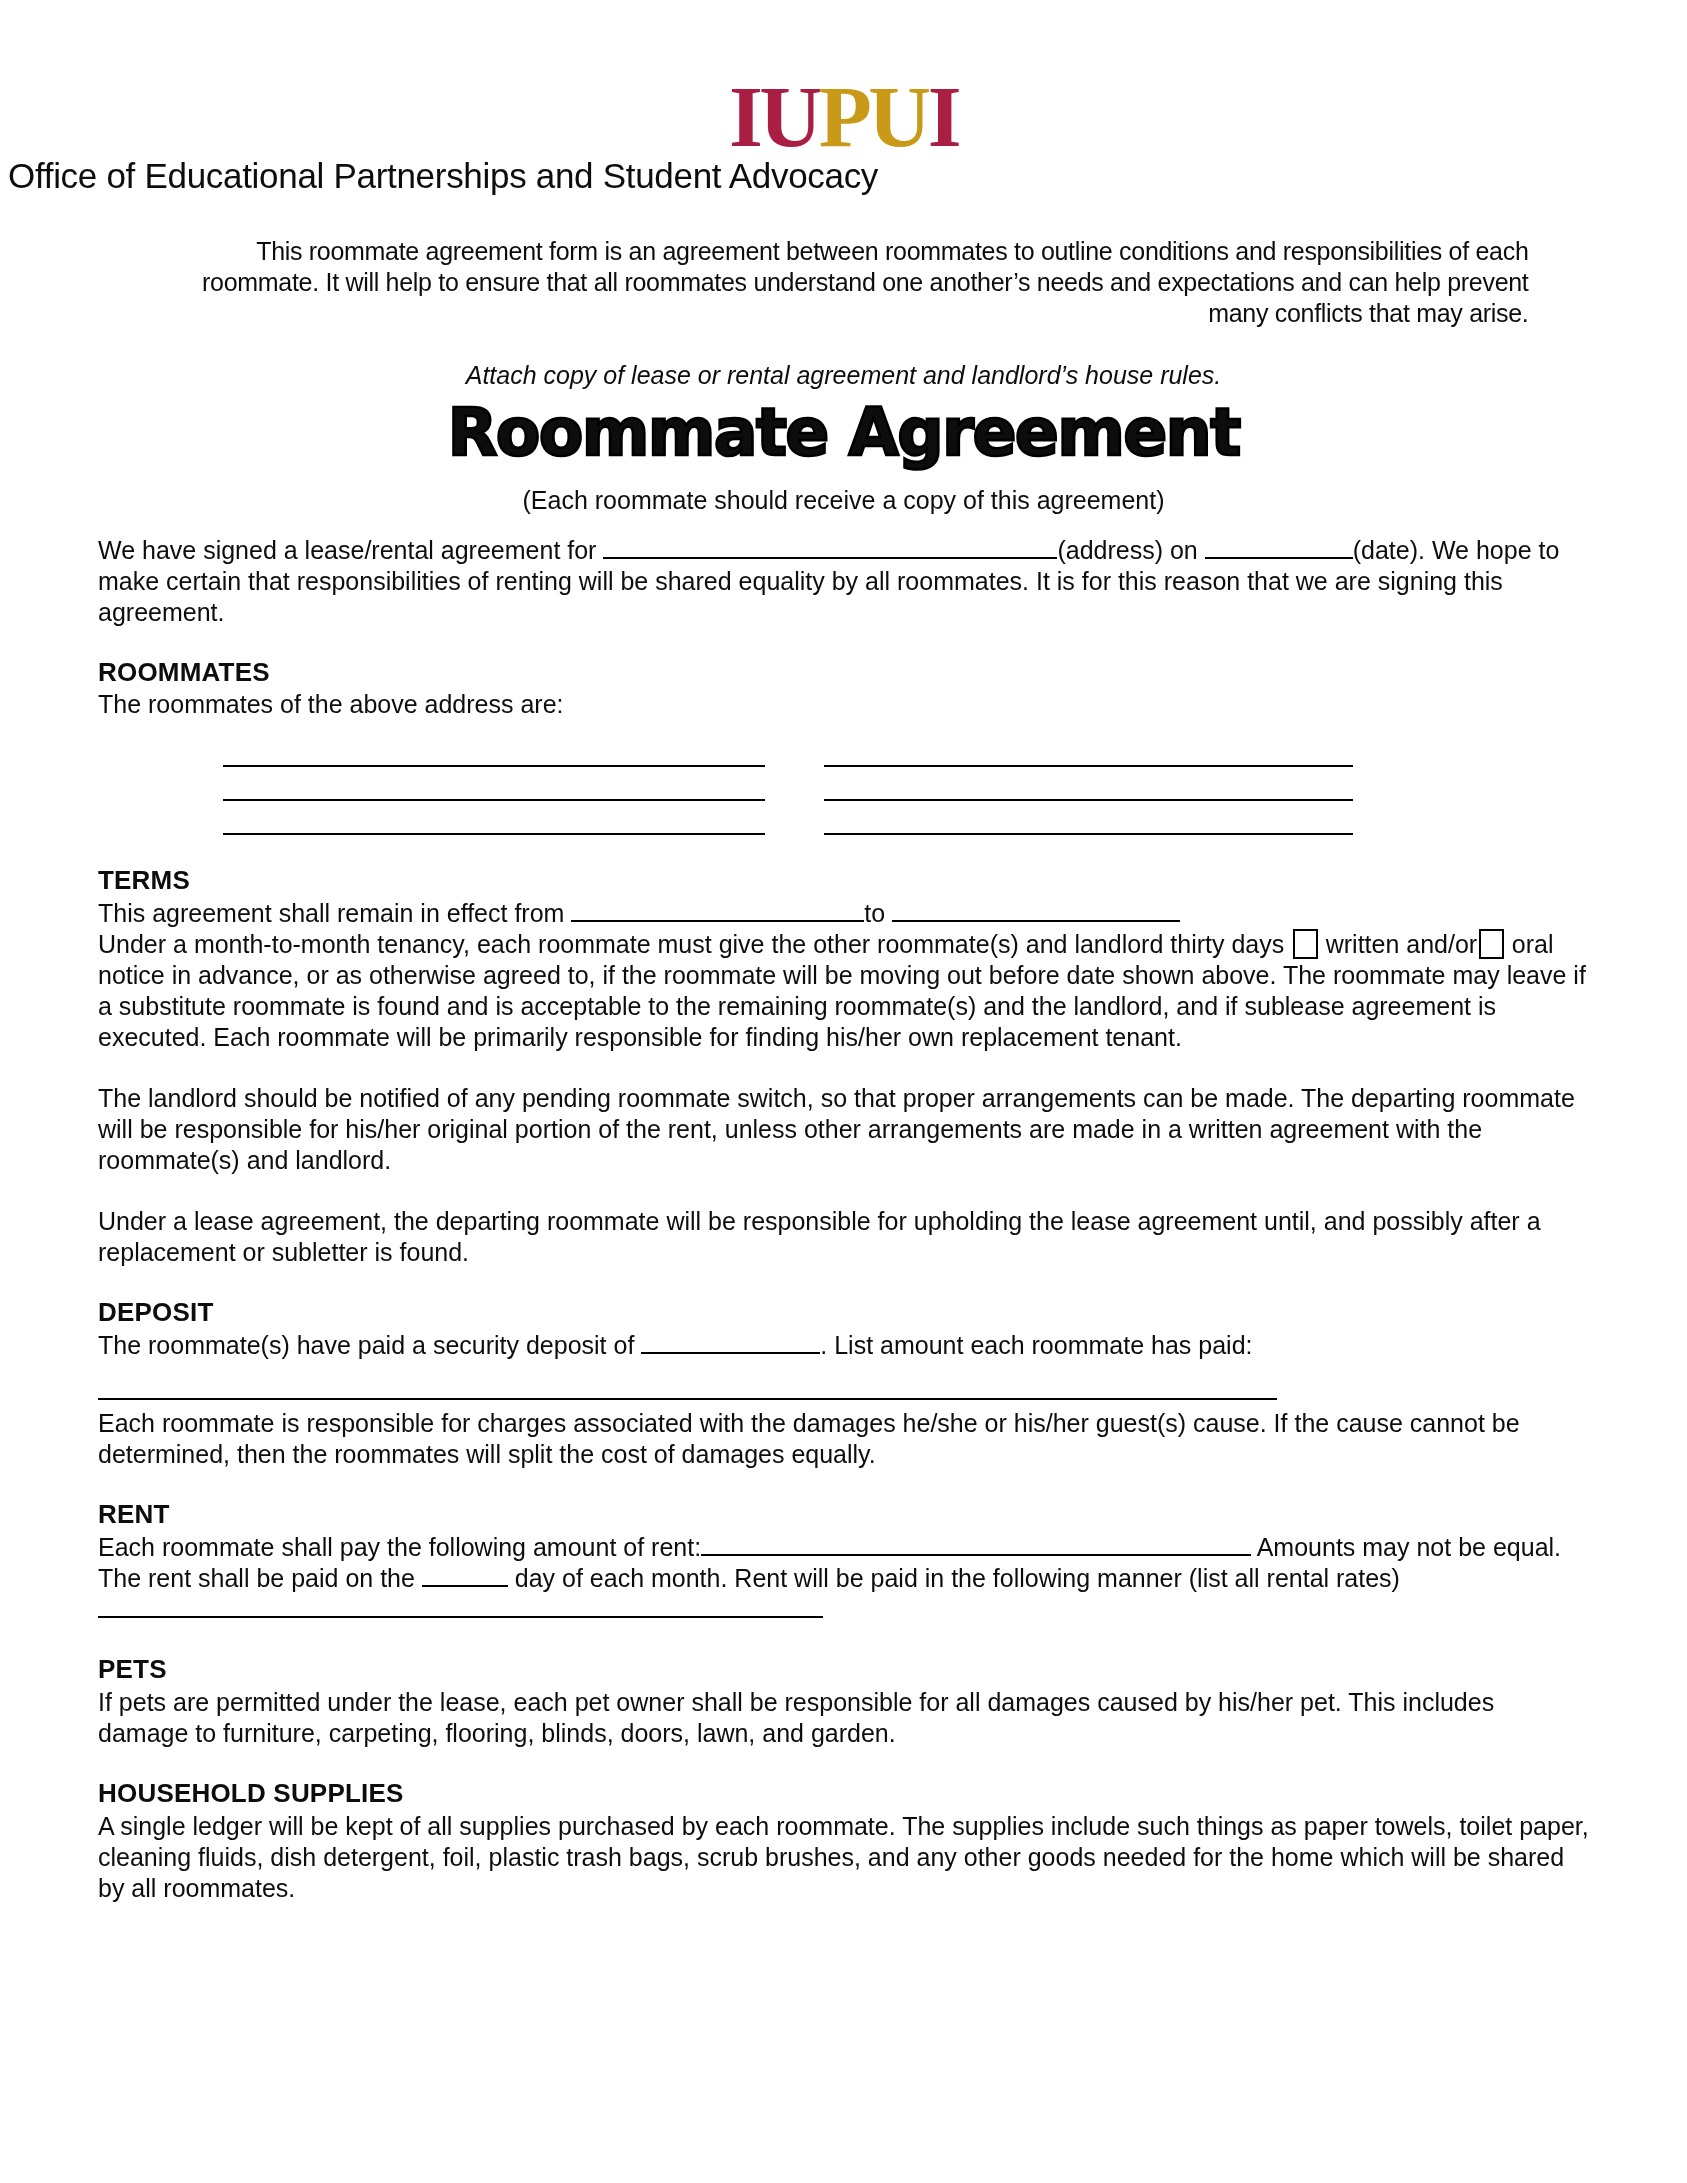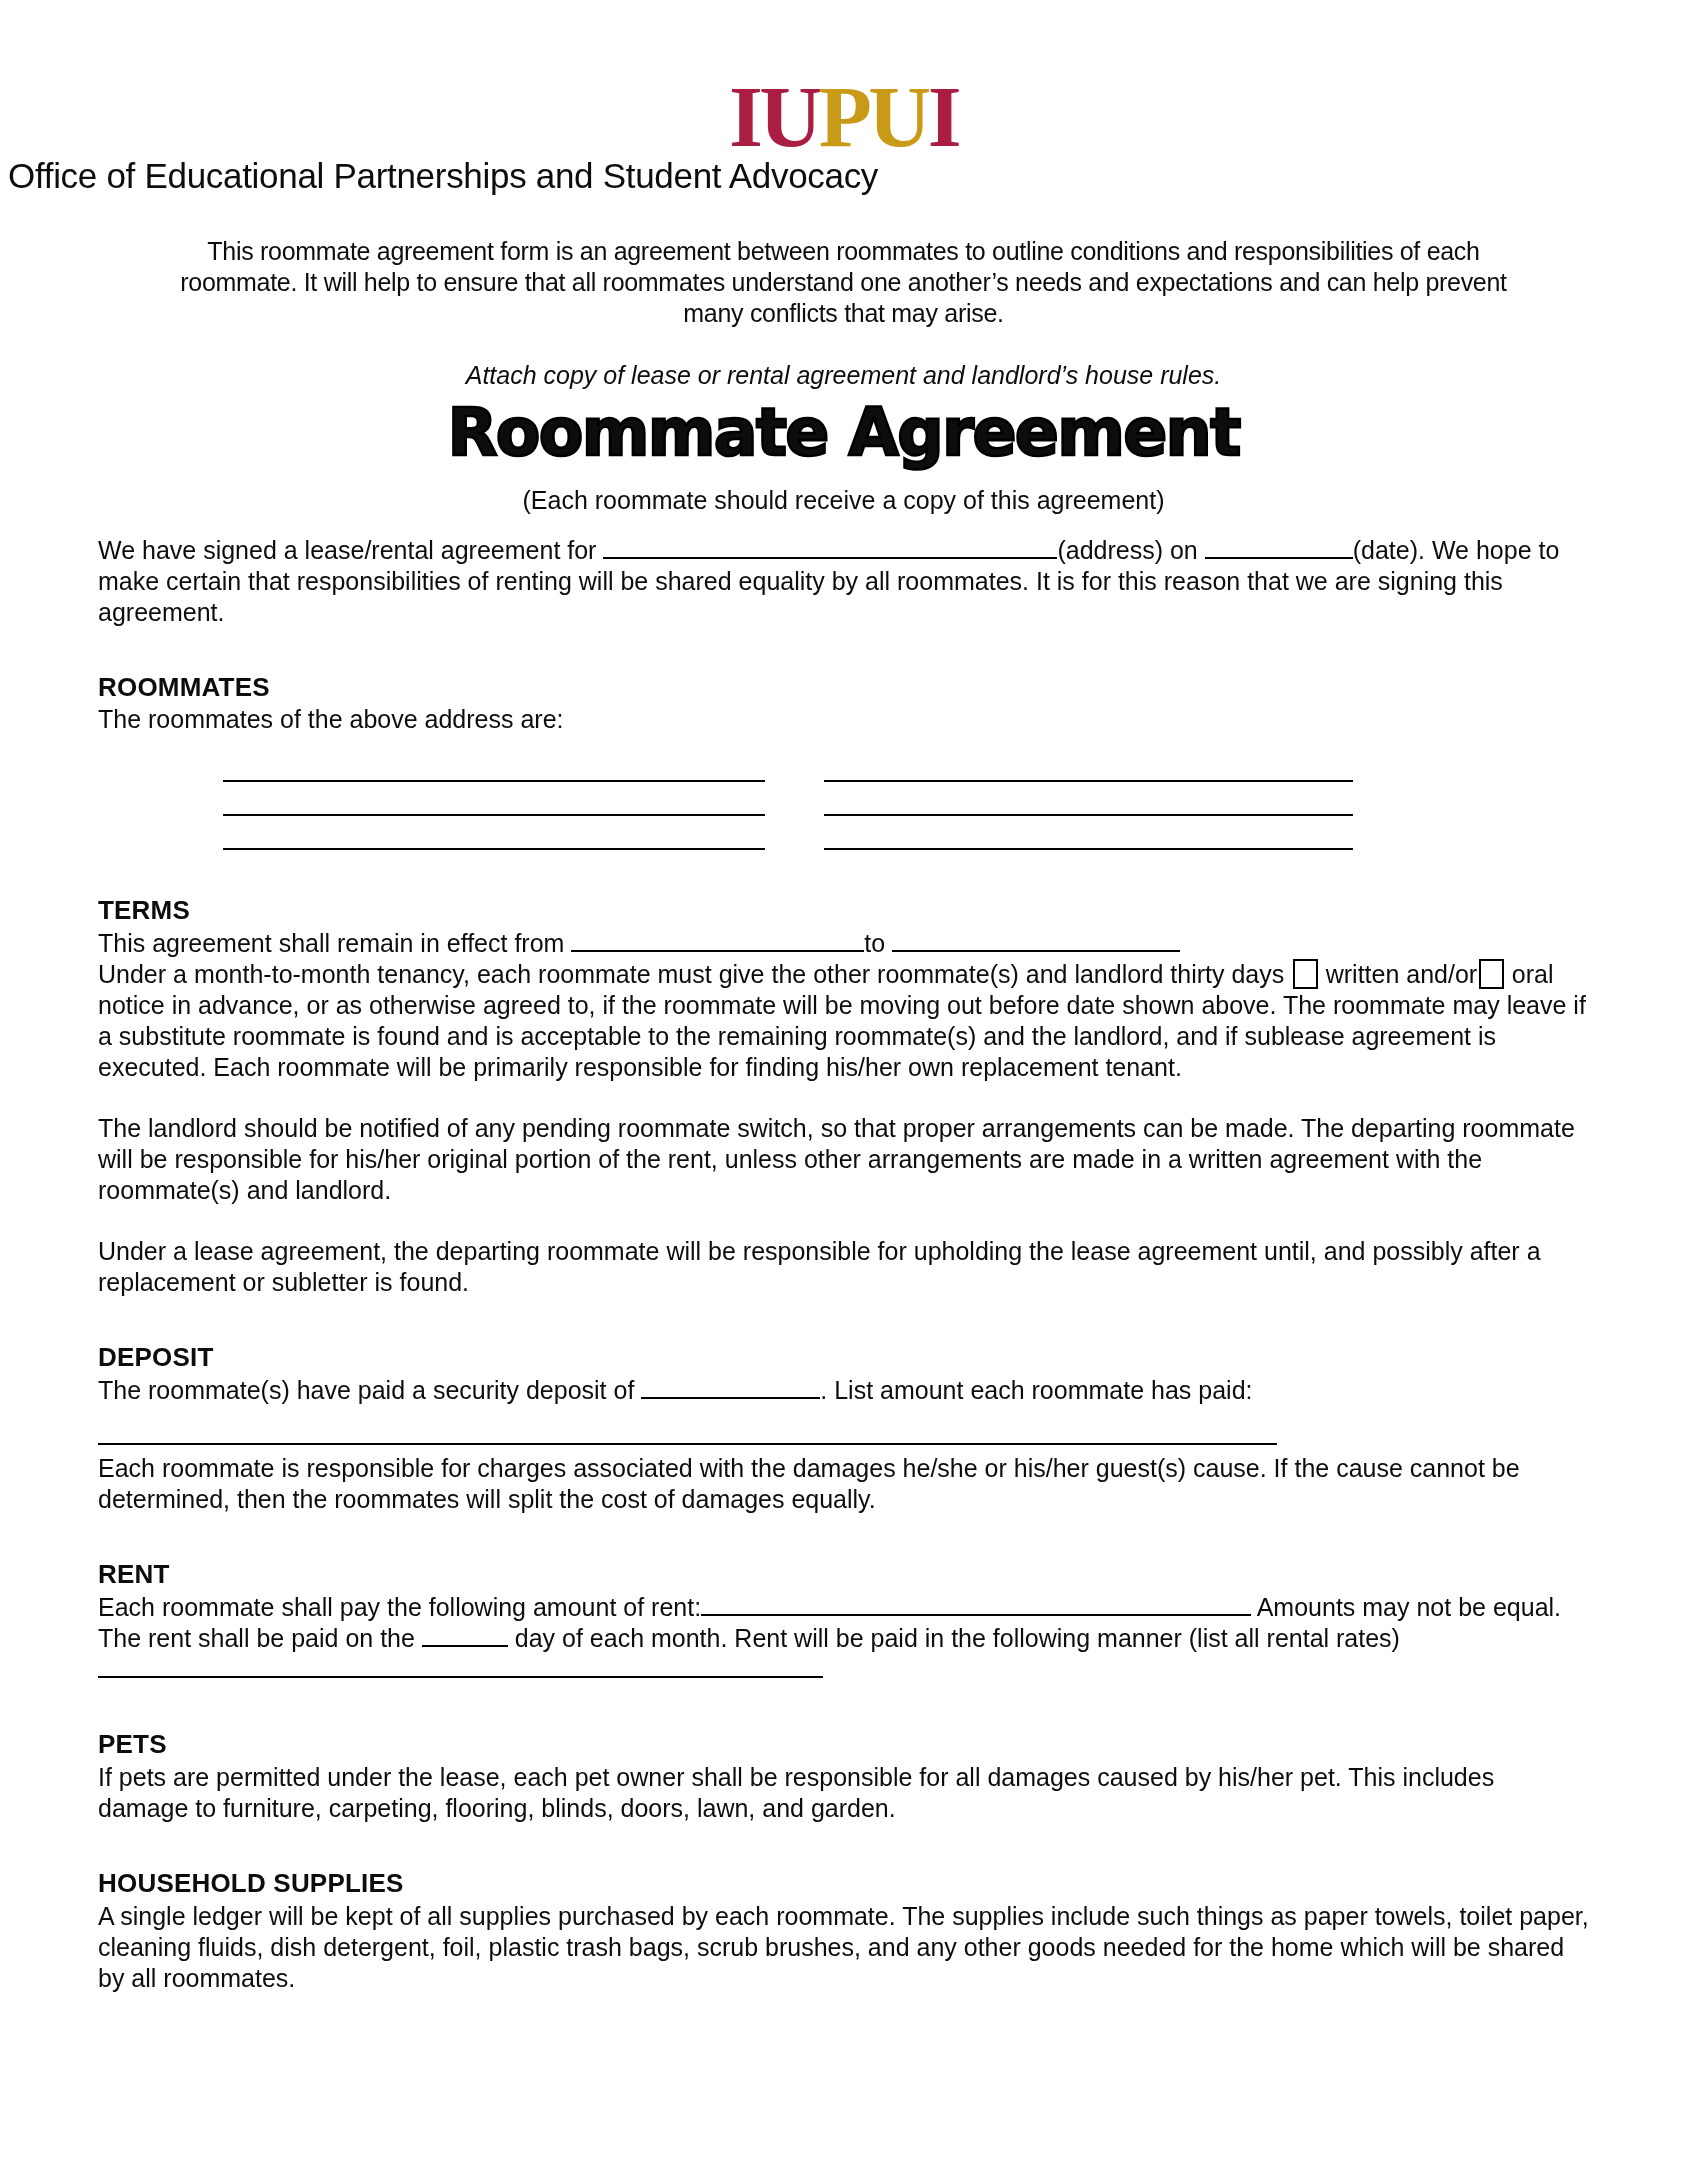--- a/index.html
+++ b/index.html
@@ -31,21 +31,21 @@
   .office-line {
     text-align: left;
     font-size: 35px;
     line-height: 33px;
     letter-spacing: -0.3px;
   }
 
   .intro-para {
     margin: 44px auto 0 auto;
     width: 1370px;
-    text-align: center;
+    text-align: right;
     letter-spacing: -0.3px;
   }
   .attach-note {
     margin-top: 31px;
     text-align: center;
     font-style: italic;
     font-size: 25px;
   }
   .big-title {
     margin-top: 1.7px;
@@ -60,21 +60,21 @@
   .subtitle { margin-top: 12px; text-align: center; }
 
   .opening { margin-top: 19px; }
 
   .section-heading {
     font-weight: bold;
     font-size: 26px;
     line-height: 31px;
     letter-spacing: 0.2px;
   }
-  .mt-sect { margin-top: 44px; }
+  .mt-sect { margin-top: 29px; }
   .mt-para { margin-top: 30px; }
   .mt-line { margin-top: 1.7px; }
 
   
   .blank {
     display: inline-block;
     border-bottom: 2.6px solid #000;
     height: 21px;
   }
   .rm-rows { margin-top: 14px; }

